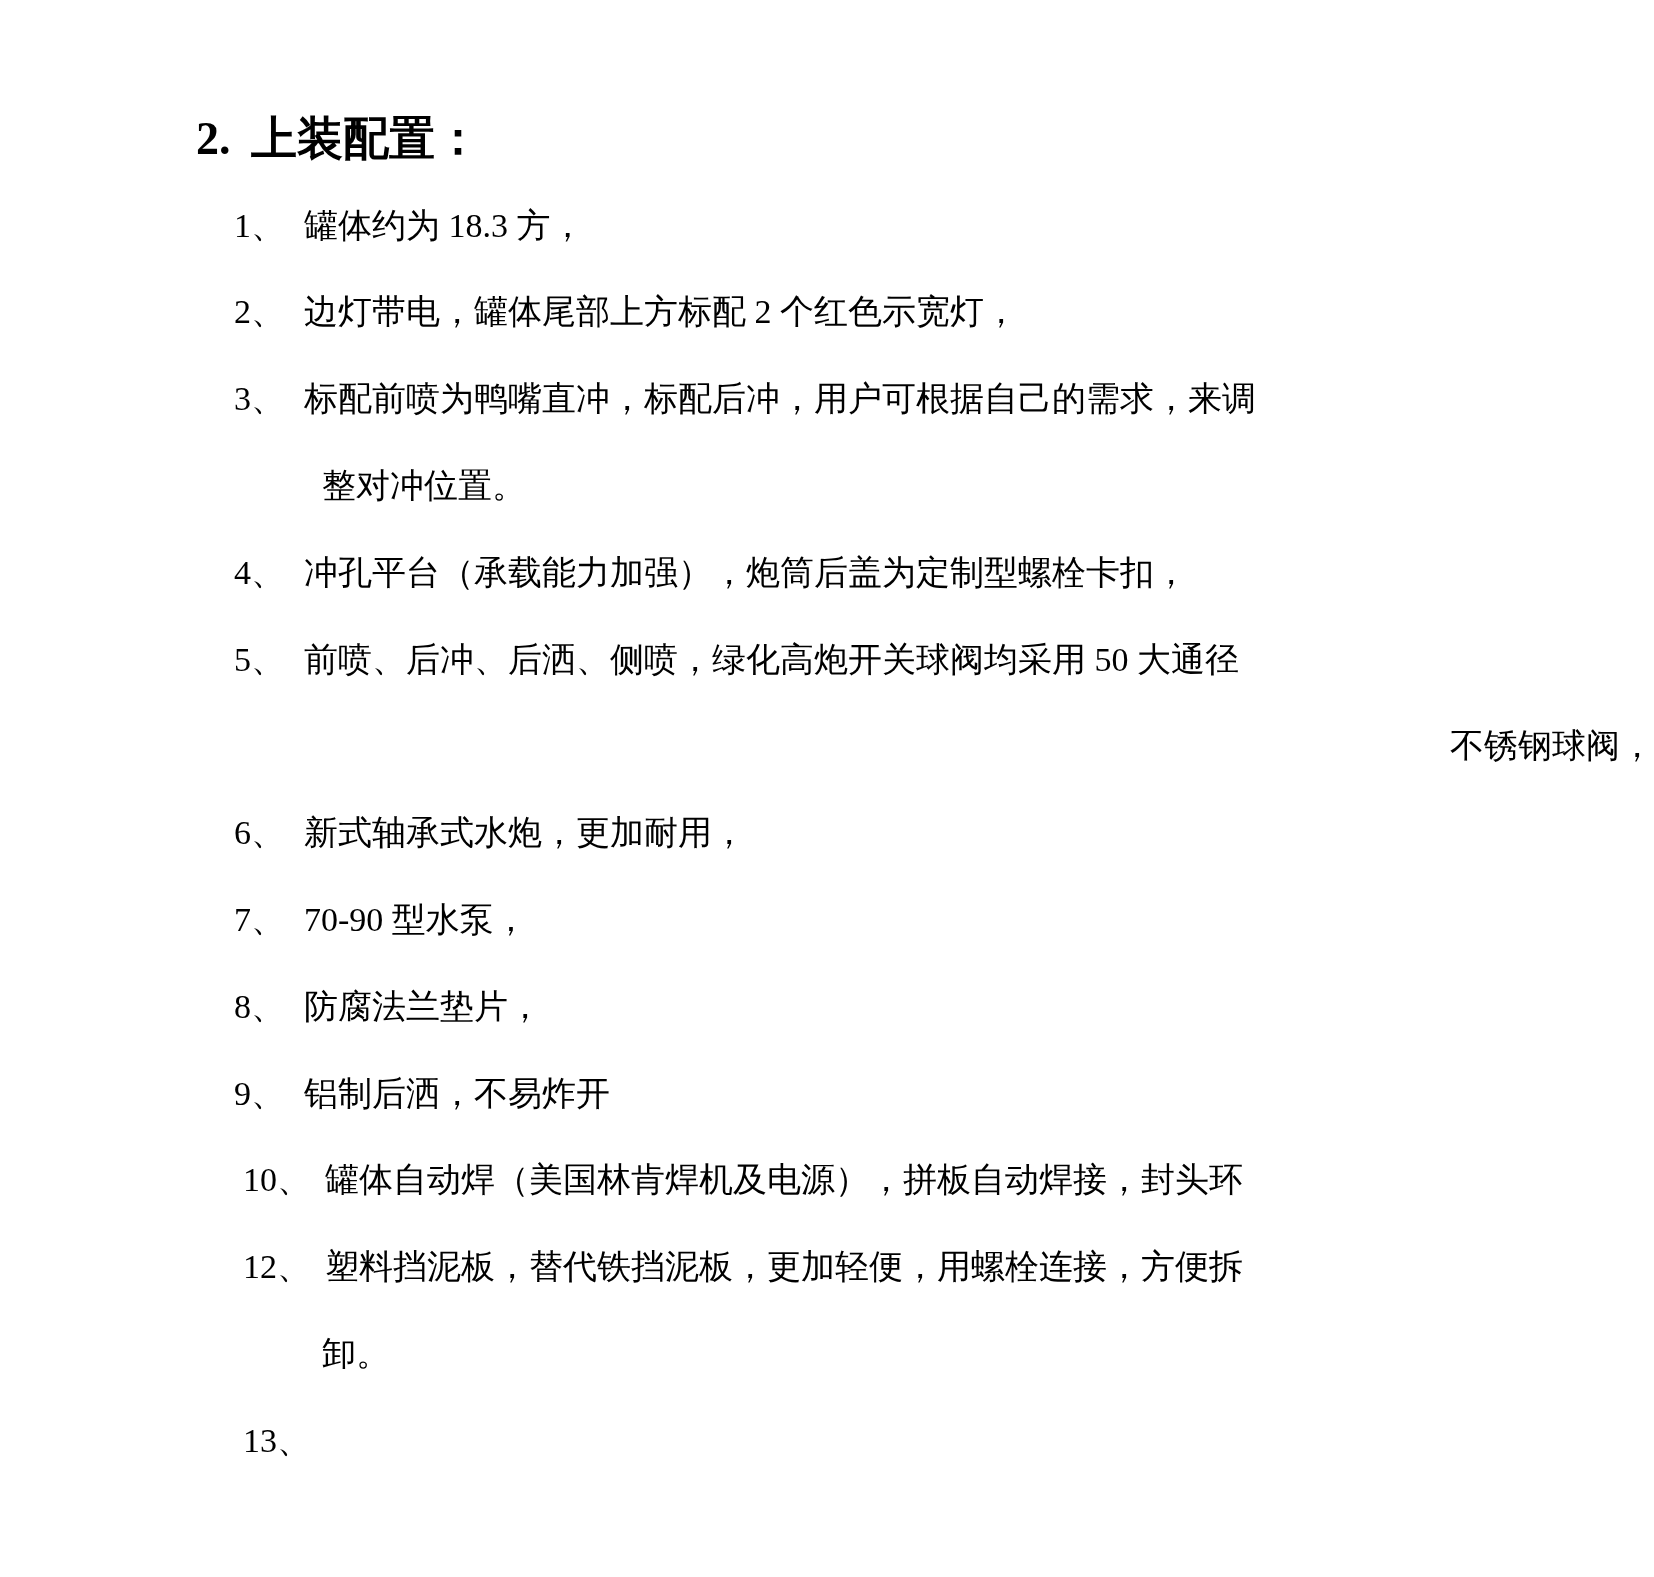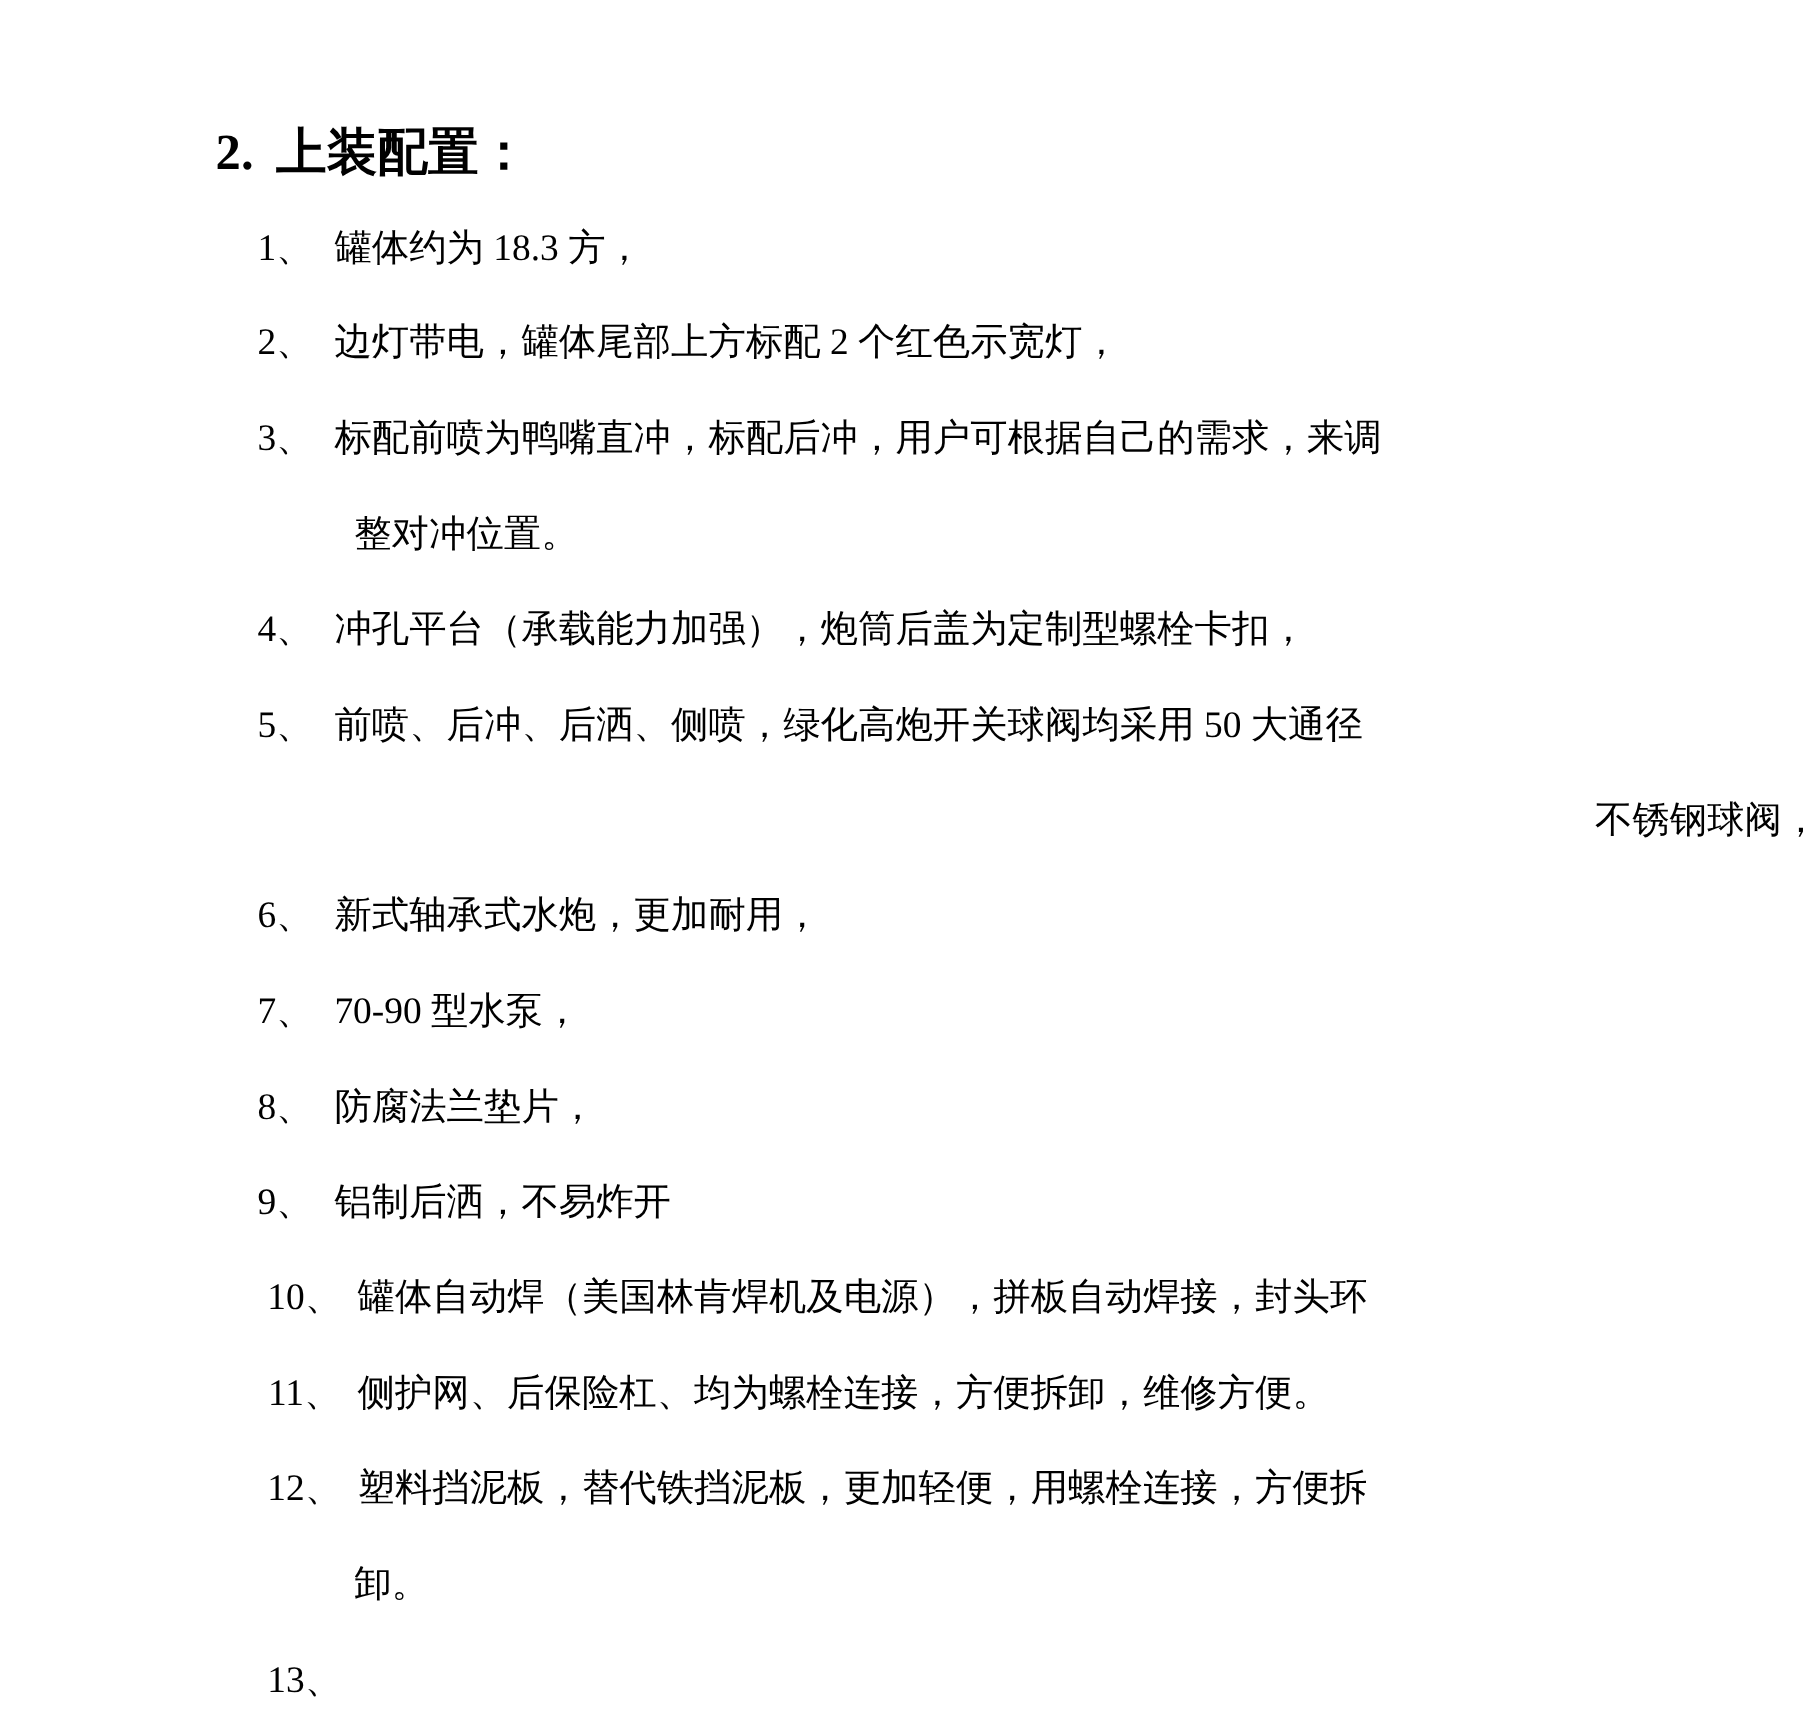--- a/index.html
+++ b/index.html
@@ -91,23 +91,20 @@
   </div>
 
   <div class="row l1">
     <span class="m1">9、</span><span>铝制后洒，不易炸开</span>
   </div>
 
   <div class="row l2">
     <span class="m2">10、</span><span>罐体自动焊（美国林肯焊机及电源），拼板自动焊接，封头环</span>
   </div>
 
-  <div class="row l2">
-    <span class="m2">11、</span><span>侧护网、后保险杠、均为螺栓连接，方便拆卸，维修方便。</span>
-  </div>
 
   <div class="row l2">
     <span class="m2">12、</span><span>塑料挡泥板，替代铁挡泥板，更加轻便，用螺栓连接，方便拆</span>
   </div>
   <div class="row c-deep">
     <span>卸。</span>
   </div>
 
   <div class="row l2">
     <span class="m2">13、</span>

